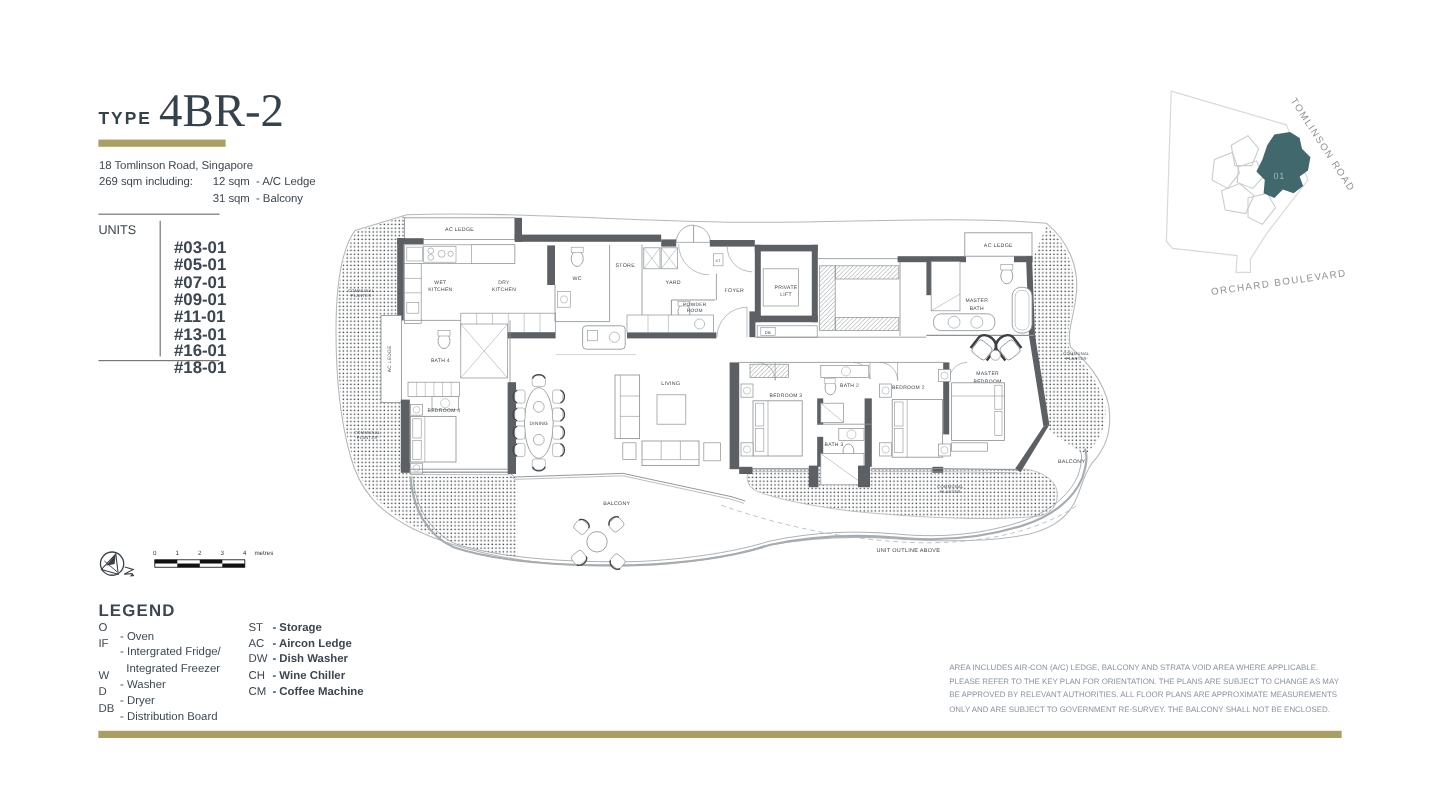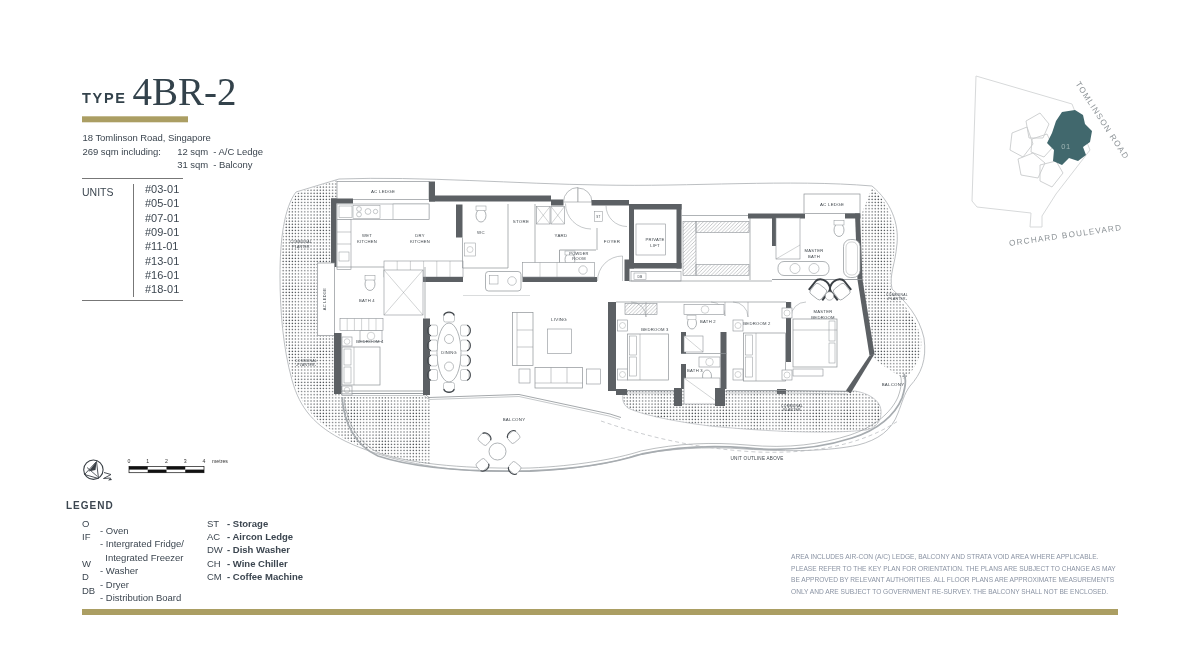--- a/index.html
+++ b/index.html
@@ -27,21 +27,21 @@
 </svg>
 
 <div class="abs" style="left:82px; top:178px; width:101px; height:1px; background:#777;"></div>
 
 <div class="abs" style="left:82px; top:300px; width:101px; height:1px; background:#777;"></div>
 
 <div class="abs" style="left:132.5px; top:184px; width:1px; height:113px; background:#777;"></div>
 
 <div class="abs" style="left:82px; top:186px; font-size:10.5px; color:#3c4650;">UNITS</div>
 
-<div class="abs" style="left:145px; top:182px; font-size:11px; color:#3c4650; line-height:14.35px;">#03-01<br>#05-01<br>#07-01<br>#09-01<br>#11-01<br>#13-01<br>#16-01<br>#18-01</div>
+<div class="abs" style="left:145px; top:199px; font-size:14px; color:#3c4650; line-height:14.35px;font-weight:bold;">#03-01<br>#05-01<br>#07-01<br>#09-01<br>#11-01<br>#13-01<br>#16-01<br>#18-01</div>
 
 <svg class="abs" style="left:0; top:0;" width="1200" height="667" viewBox="0 0 1200 667" font-family="Liberation Sans, sans-serif">
 <defs>
 <pattern id="dots" width="3.1" height="3.1" patternUnits="userSpaceOnUse">
   <circle cx="1" cy="1" r="0.68" fill="#3d4246"></circle>
 </pattern>
 <pattern id="hatch" width="3.6" height="3.6" patternUnits="userSpaceOnUse">
   <path d="M0,3.6 L3.6,0" stroke="#7e8387" stroke-width="0.45"></path>
 </pattern>
 </defs>
@@ -568,21 +568,21 @@
     <rect x="185.25" y="469.6" width="18.75" height="3.1" fill="#111"></rect>
 
 <text x="129.0" y="462.5" font-size="5.2" fill="#333" text-anchor="middle">0</text>
     <text x="147.75" y="462.5" font-size="5.2" fill="#333" text-anchor="middle">1</text>
     <text x="166.5" y="462.5" font-size="5.2" fill="#333" text-anchor="middle">2</text>
     <text x="185.25" y="462.5" font-size="5.2" fill="#333" text-anchor="middle">3</text>
     <text x="204.0" y="462.5" font-size="5.2" fill="#333" text-anchor="middle">4</text>
     <text x="212.0" y="462.5" font-size="5.2" fill="#333" text-anchor="start">metres</text>
 </svg>
 
-<div class="abs" style="left:66px; top:500px; font-size:10px; font-weight:bold; letter-spacing:1px; color:#3c4650;">LEGEND</div>
+<div class="abs" style="left:82px; top:500px; font-size:14px; font-weight:bold; letter-spacing:1px; color:#3c4650;">LEGEND</div>
 
 <div class="abs" style="left:82px; top:516.5px; font-size:9.5px; color:#3c4650; line-height:13.4px;">O<br>IF<br>&nbsp;<br>W<br>D<br>DB</div>
 
 <div class="abs" style="left:100px; top:524px; font-size:9.5px; color:#3c4650; line-height:13.4px;">- Oven<br>- Intergrated Fridge/<br>&nbsp;&nbsp;Integrated Freezer<br>- Washer<br>- Dryer<br>- Distribution Board</div>
 
 <div class="abs" style="left:207px; top:516.5px; font-size:9.5px; color:#3c4650; line-height:13.4px;">ST<br>AC<br>DW<br>CH<br>CM</div>
 
 <div class="abs" style="left:227px; top:516.5px; font-size:9.5px; color:#3c4650; line-height:13.4px;font-weight:bold;">- Storage<br>- Aircon Ledge<br>- Dish Washer<br>- Wine Chiller<br>- Coffee Machine</div>
 
 <div class="abs" style="left:791px; top:551px; font-size:6.6px; color:#8a93a3; line-height:11.5px; letter-spacing:0px; white-space:nowrap;">AREA INCLUDES AIR-CON (A/C) LEDGE, BALCONY AND STRATA VOID AREA WHERE APPLICABLE.<br>PLEASE REFER TO THE KEY PLAN FOR ORIENTATION. THE PLANS ARE SUBJECT TO CHANGE AS MAY<br>BE APPROVED BY RELEVANT AUTHORITIES. ALL FLOOR PLANS ARE APPROXIMATE MEASUREMENTS<br>ONLY AND ARE SUBJECT TO GOVERNMENT RE-SURVEY. THE BALCONY SHALL NOT BE ENCLOSED.</div>

